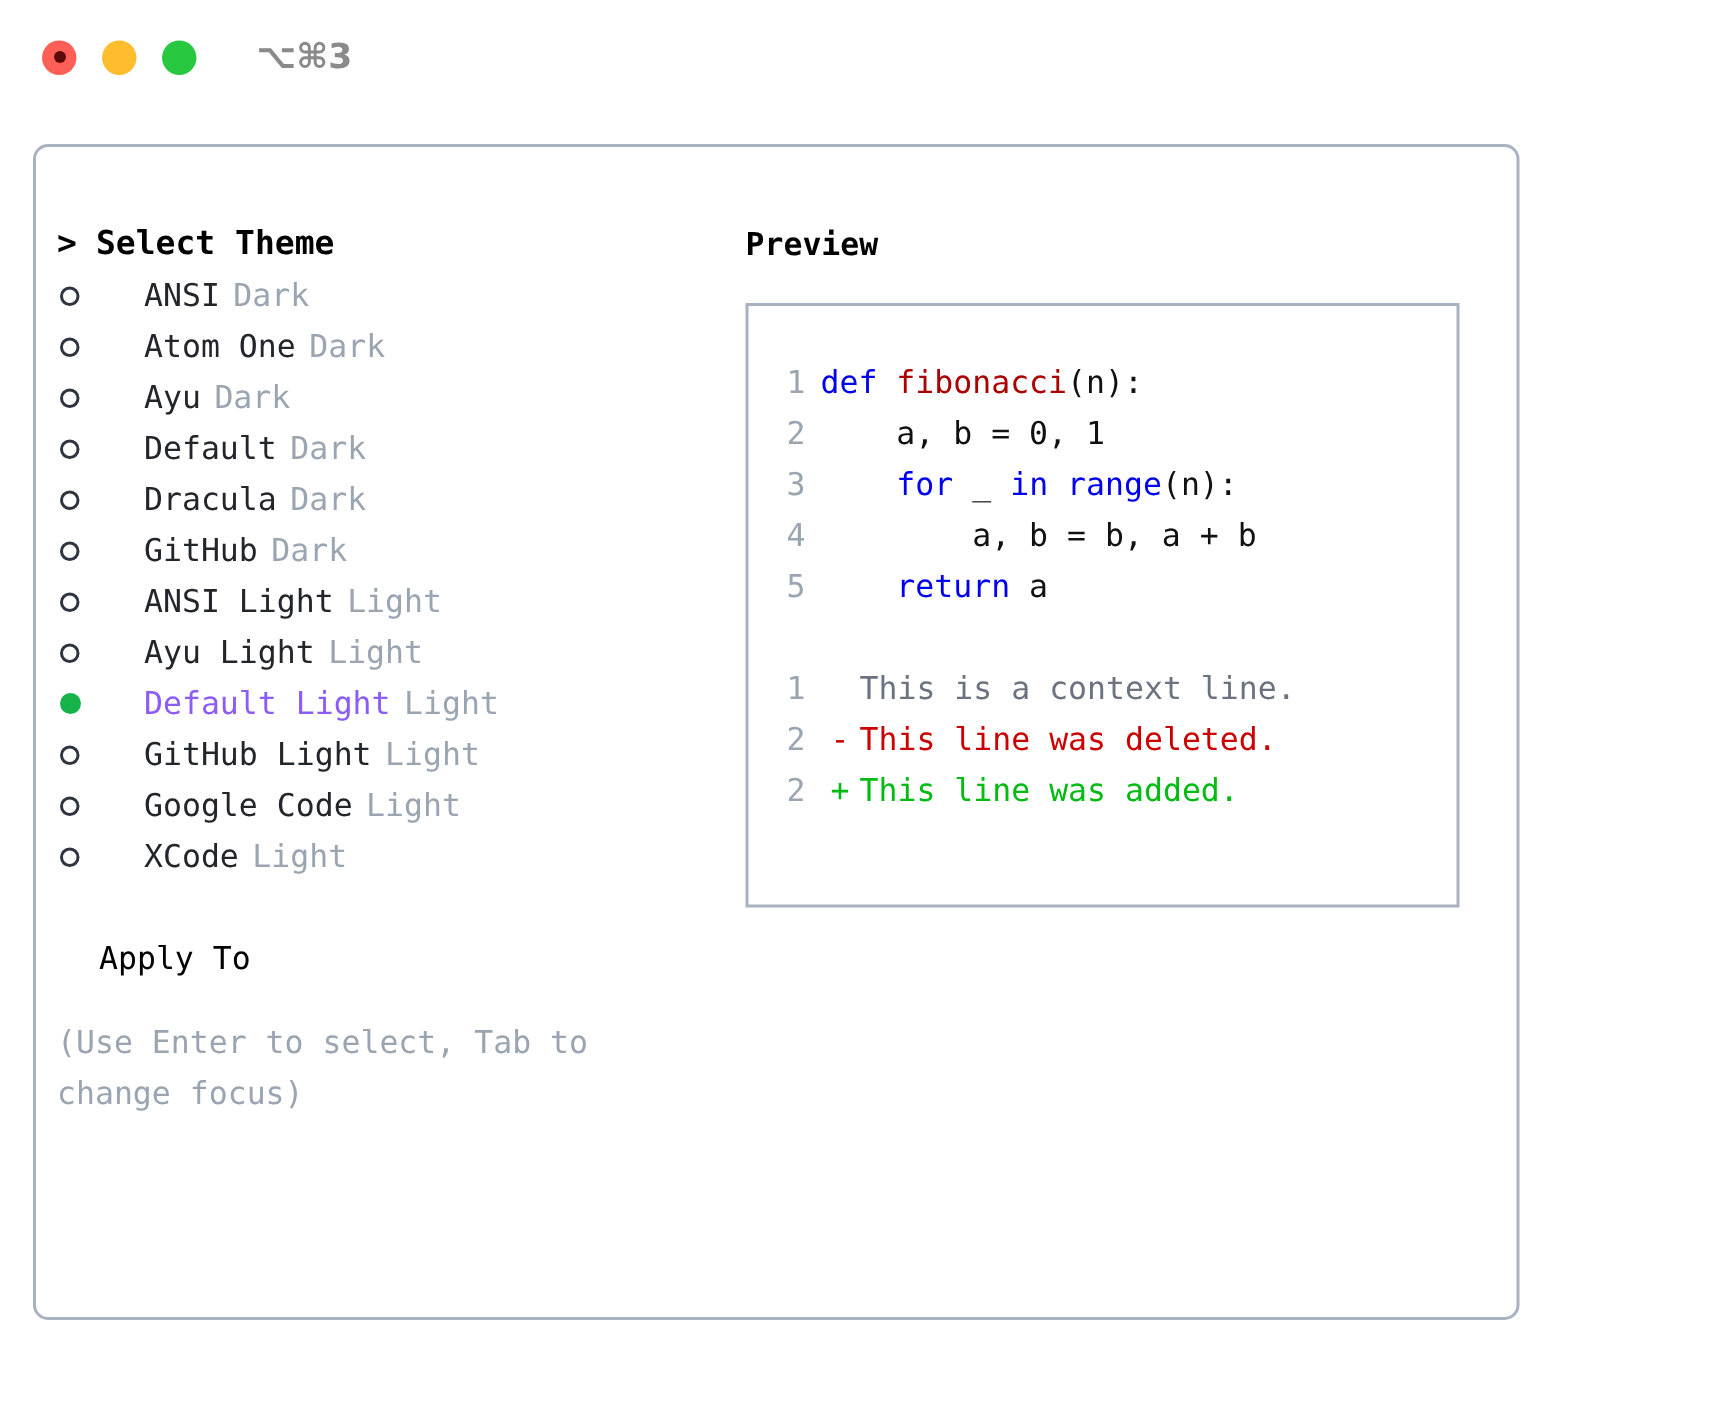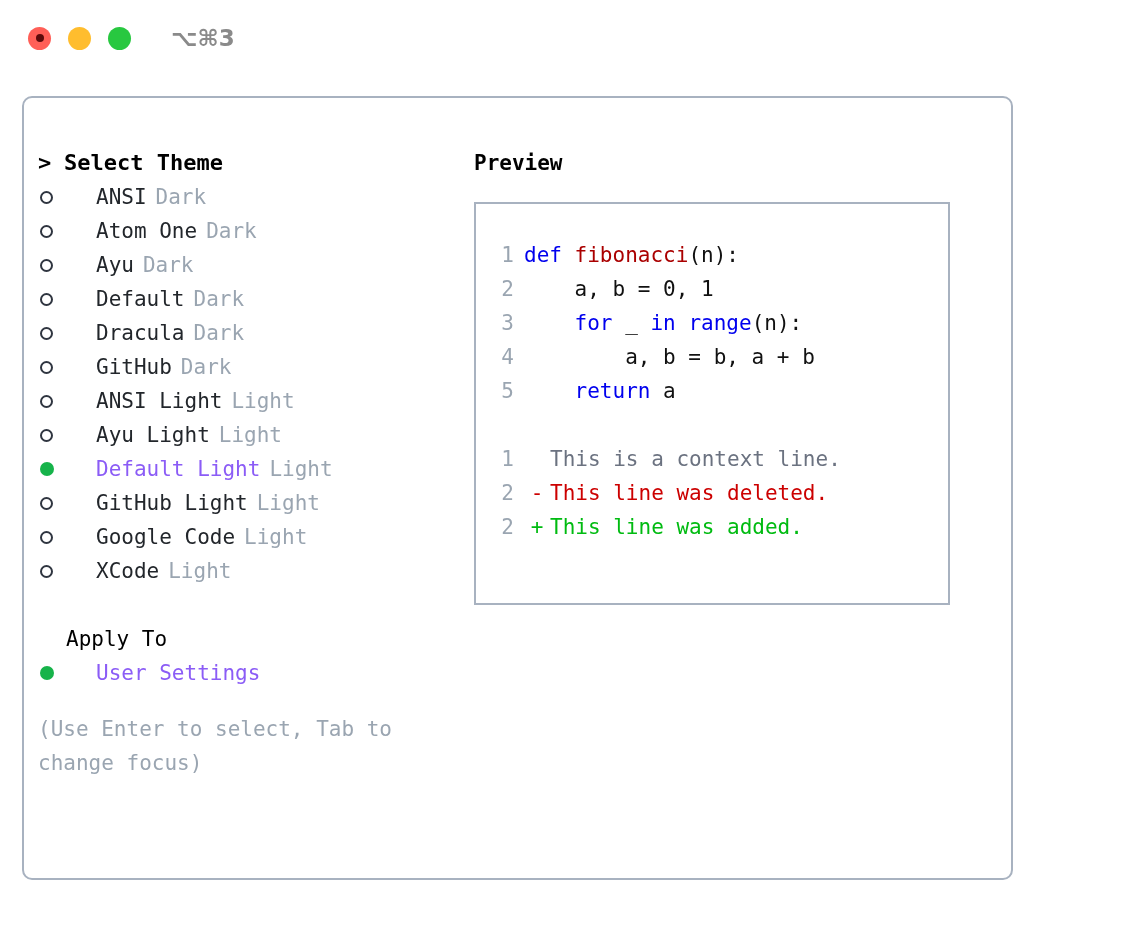--- a/index.html
+++ b/index.html
@@ -161,21 +161,21 @@
     margin-top: 22px;
     font-size: 21px;
     line-height: 34px;
     color: #9aa5b1;
     width: 408px;
   }
 
   
   .right-col {
     position: absolute;
-    left: 450px;
+    left: 473px;
     top: 48px;
     width: 500px;
   }
   .preview-title {
     font-size: 21px;
     font-weight: bold;
     color: #000000;
     height: 34px;
     line-height: 34px;
   }
@@ -328,26 +328,20 @@
               <span class="row-name">XCode</span>
               <span class="row-tag">Light</span>
             </div>
           </div>
 
         <div class="section-gap"></div>
 
         <div class="section-label">Apply To</div>
 
         <div id="apply-list">
-            <div class="row">
-              <span class="bullet">
-                <span class="dot-filled"></span>
-              </span>
-              <span class="row-name selected">User Settings</span>
-            </div>
           </div>
 
         <div class="help-text">(Use Enter to select, Tab to change focus)</div>
       </div>
 
       <div class="right-col">
         <div class="preview-title">Preview</div>
 
         <div class="preview-box">
           <div id="code-block">

